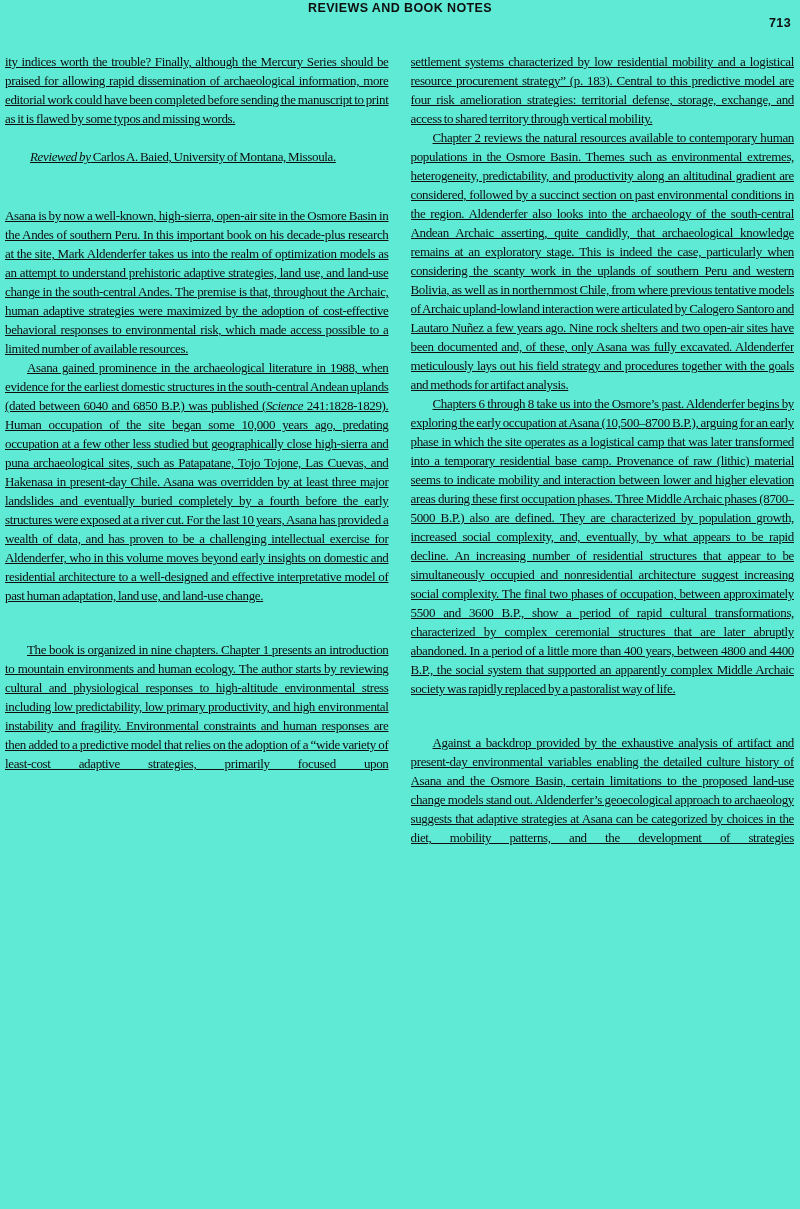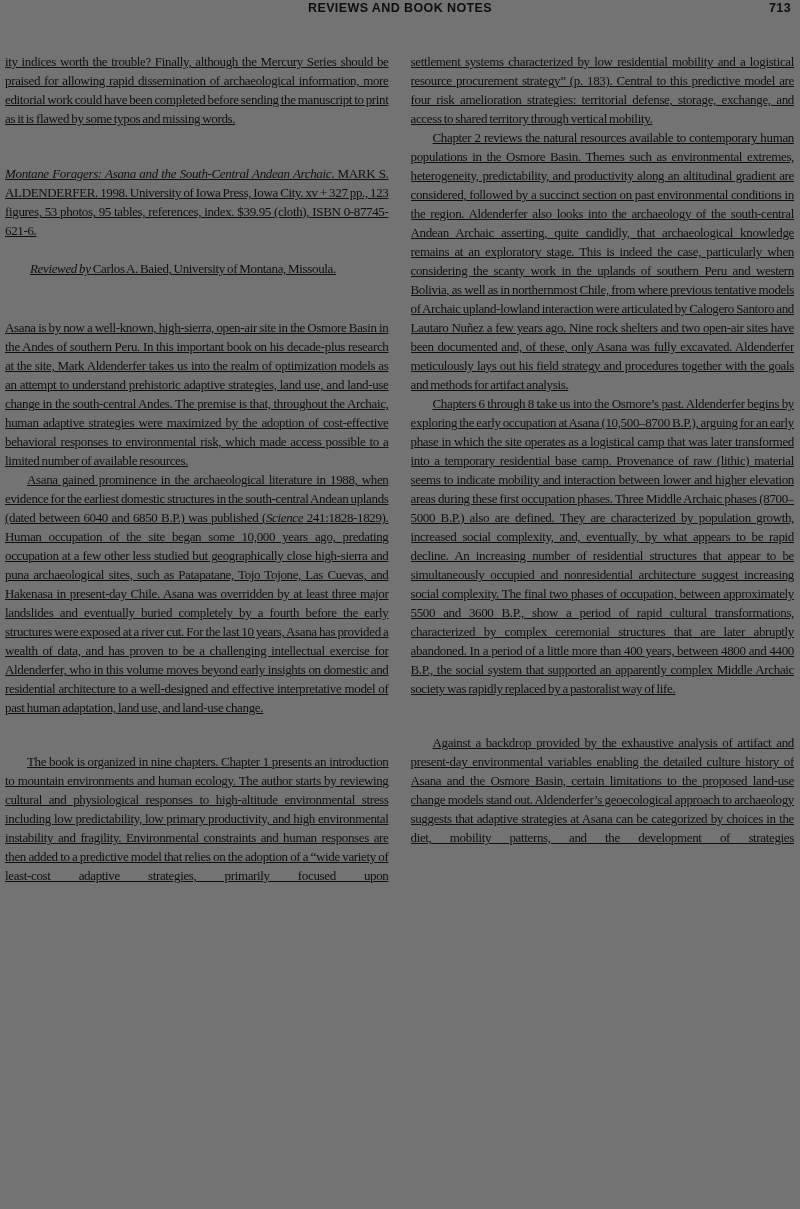--- a/index.html
+++ b/index.html
@@ -5,42 +5,42 @@
   html, body {
     margin: 0;
     padding: 0;
     background: #ffffff;
   }
   .page {
     position: relative;
     width: 800px;
     height: 1209px;
     margin: 0 auto;
-    background: #737373;
+    background: #5eead4;
     color: #0e0e0e;
     overflow: hidden;
     font-family: "Liberation Serif", serif;
   }
   .running-head {
     position: relative;
     height: 15px;
     padding-top: 1px;
     font-family: "Liberation Sans", sans-serif;
     font-weight: 700;
     font-size: 12.5px;
     letter-spacing: 0.4px;
     line-height: 14px;
   }
   .head-title {
     display: block;
     text-align: center;
   }
   .head-page {
     position: absolute;
-    top: 1px;
+    top: 16px;
     right: 9px;
   }
   .columns {
     display: flex;
     gap: 22px;
     padding: 0 6px 0 5px;
     margin-top: 36px;
   }
   .col {
     width: 383.5px;
@@ -88,21 +88,20 @@
   <header class="running-head">
     <span class="head-title">REVIEWS AND BOOK NOTES</span>
     <span class="head-page">713</span>
   </header>
 
   <main class="columns">
 
     <section class="col col-left">
       <p class="para noindent">ity indices worth the trouble? Finally, although the Mercury Series should be praised for allowing rapid dissemination of archaeological information, more editorial work could have been completed before sending the manuscript to print as it is flawed by some typos and missing words.</p>
 
-      <p class="para noindent citation"><em>Montane Foragers: Asana and the South-Central Andean Archaic</em><span>. MARK S. ALDENDERFER. 1998. University of Iowa Press, Iowa City. xv + 327 pp., 123 figures, 53 photos, 95 tables, references, index. $39.95 (cloth), ISBN 0-87745-621-6.</span></p>
 
       <p class="para noindent reviewer"><em>Reviewed by</em><span> Carlos A. Baied, University of Montana, Missoula.</span></p>
 
       <p class="para noindent first-body">Asana is by now a well-known, high-sierra, open-air site in the Osmore Basin in the Andes of southern Peru. In this important book on his decade-plus research at the site, Mark Aldenderfer takes us into the realm of optimization models as an attempt to understand prehistoric adaptive strategies, land use, and land-use change in the south-central Andes. The premise is that, throughout the Archaic, human adaptive strategies were maximized by the adoption of cost-effective behavioral responses to environmental risk, which made access possible to a limited number of available resources.</p>
 
       <p class="para"><span>Asana gained prominence in the archaeological literature in 1988, when evidence for the earliest domestic structures in the south-central Andean uplands (dated between 6040 and 6850 B.P.) was published (</span><em>Science</em><span> 241:1828-1829). Human occupation of the site began some 10,000 years ago, predating occupation at a few other less studied but geographically close high-sierra and puna archaeological sites, such as Patapatane, Tojo Tojone, Las Cuevas, and Hakenasa in present-day Chile. Asana was overridden by at least three major landslides and eventually buried completely by a fourth before the early structures were exposed at a river cut. For the last 10 years, Asana has provided a wealth of data, and has proven to be a challenging intellectual exercise for Aldenderfer, who in this volume moves beyond early insights on domestic and residential architecture to a well-designed and effective interpretative model of past human adaptation, land use, and land-use change.</span></p>
 
       <p class="para runs-on">The book is organized in nine chapters. Chapter 1 presents an introduction to mountain environments and human ecology. The author starts by reviewing cultural and physiological responses to high-altitude environmental stress including low predictability, low primary productivity, and high environmental instability and fragility. Environmental constraints and human responses are then added to a predictive model that relies on the adoption of a “wide variety of least-cost adaptive strategies, primarily focused upon</p>
     </section>
 

